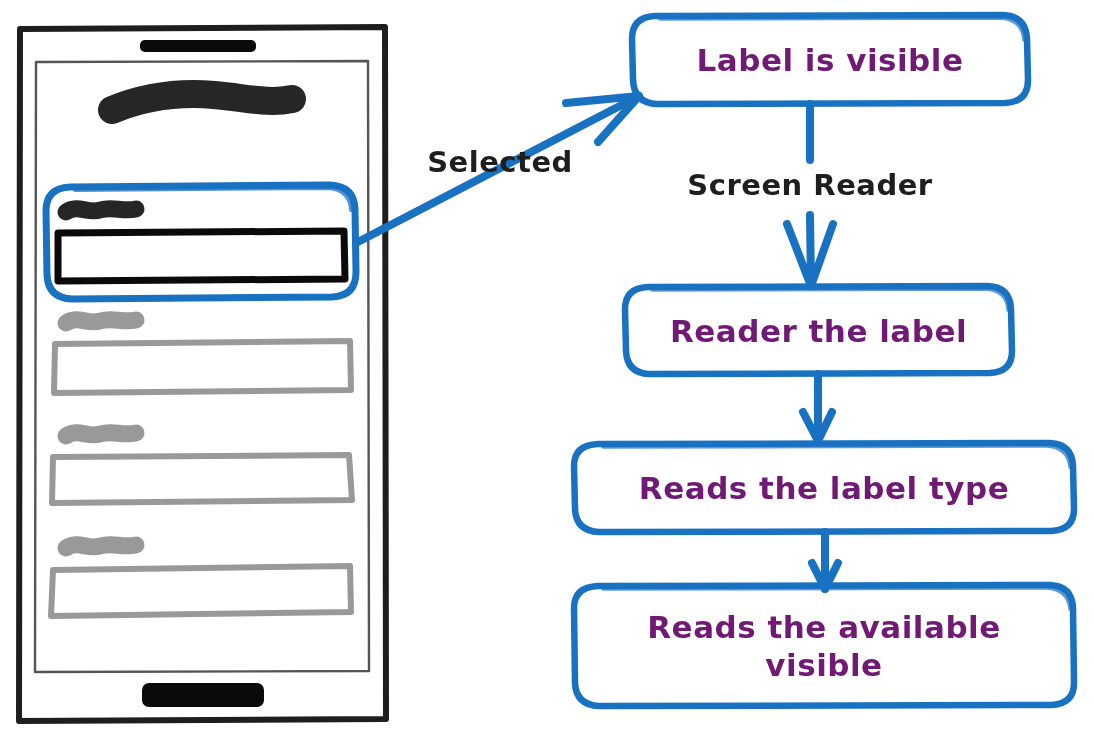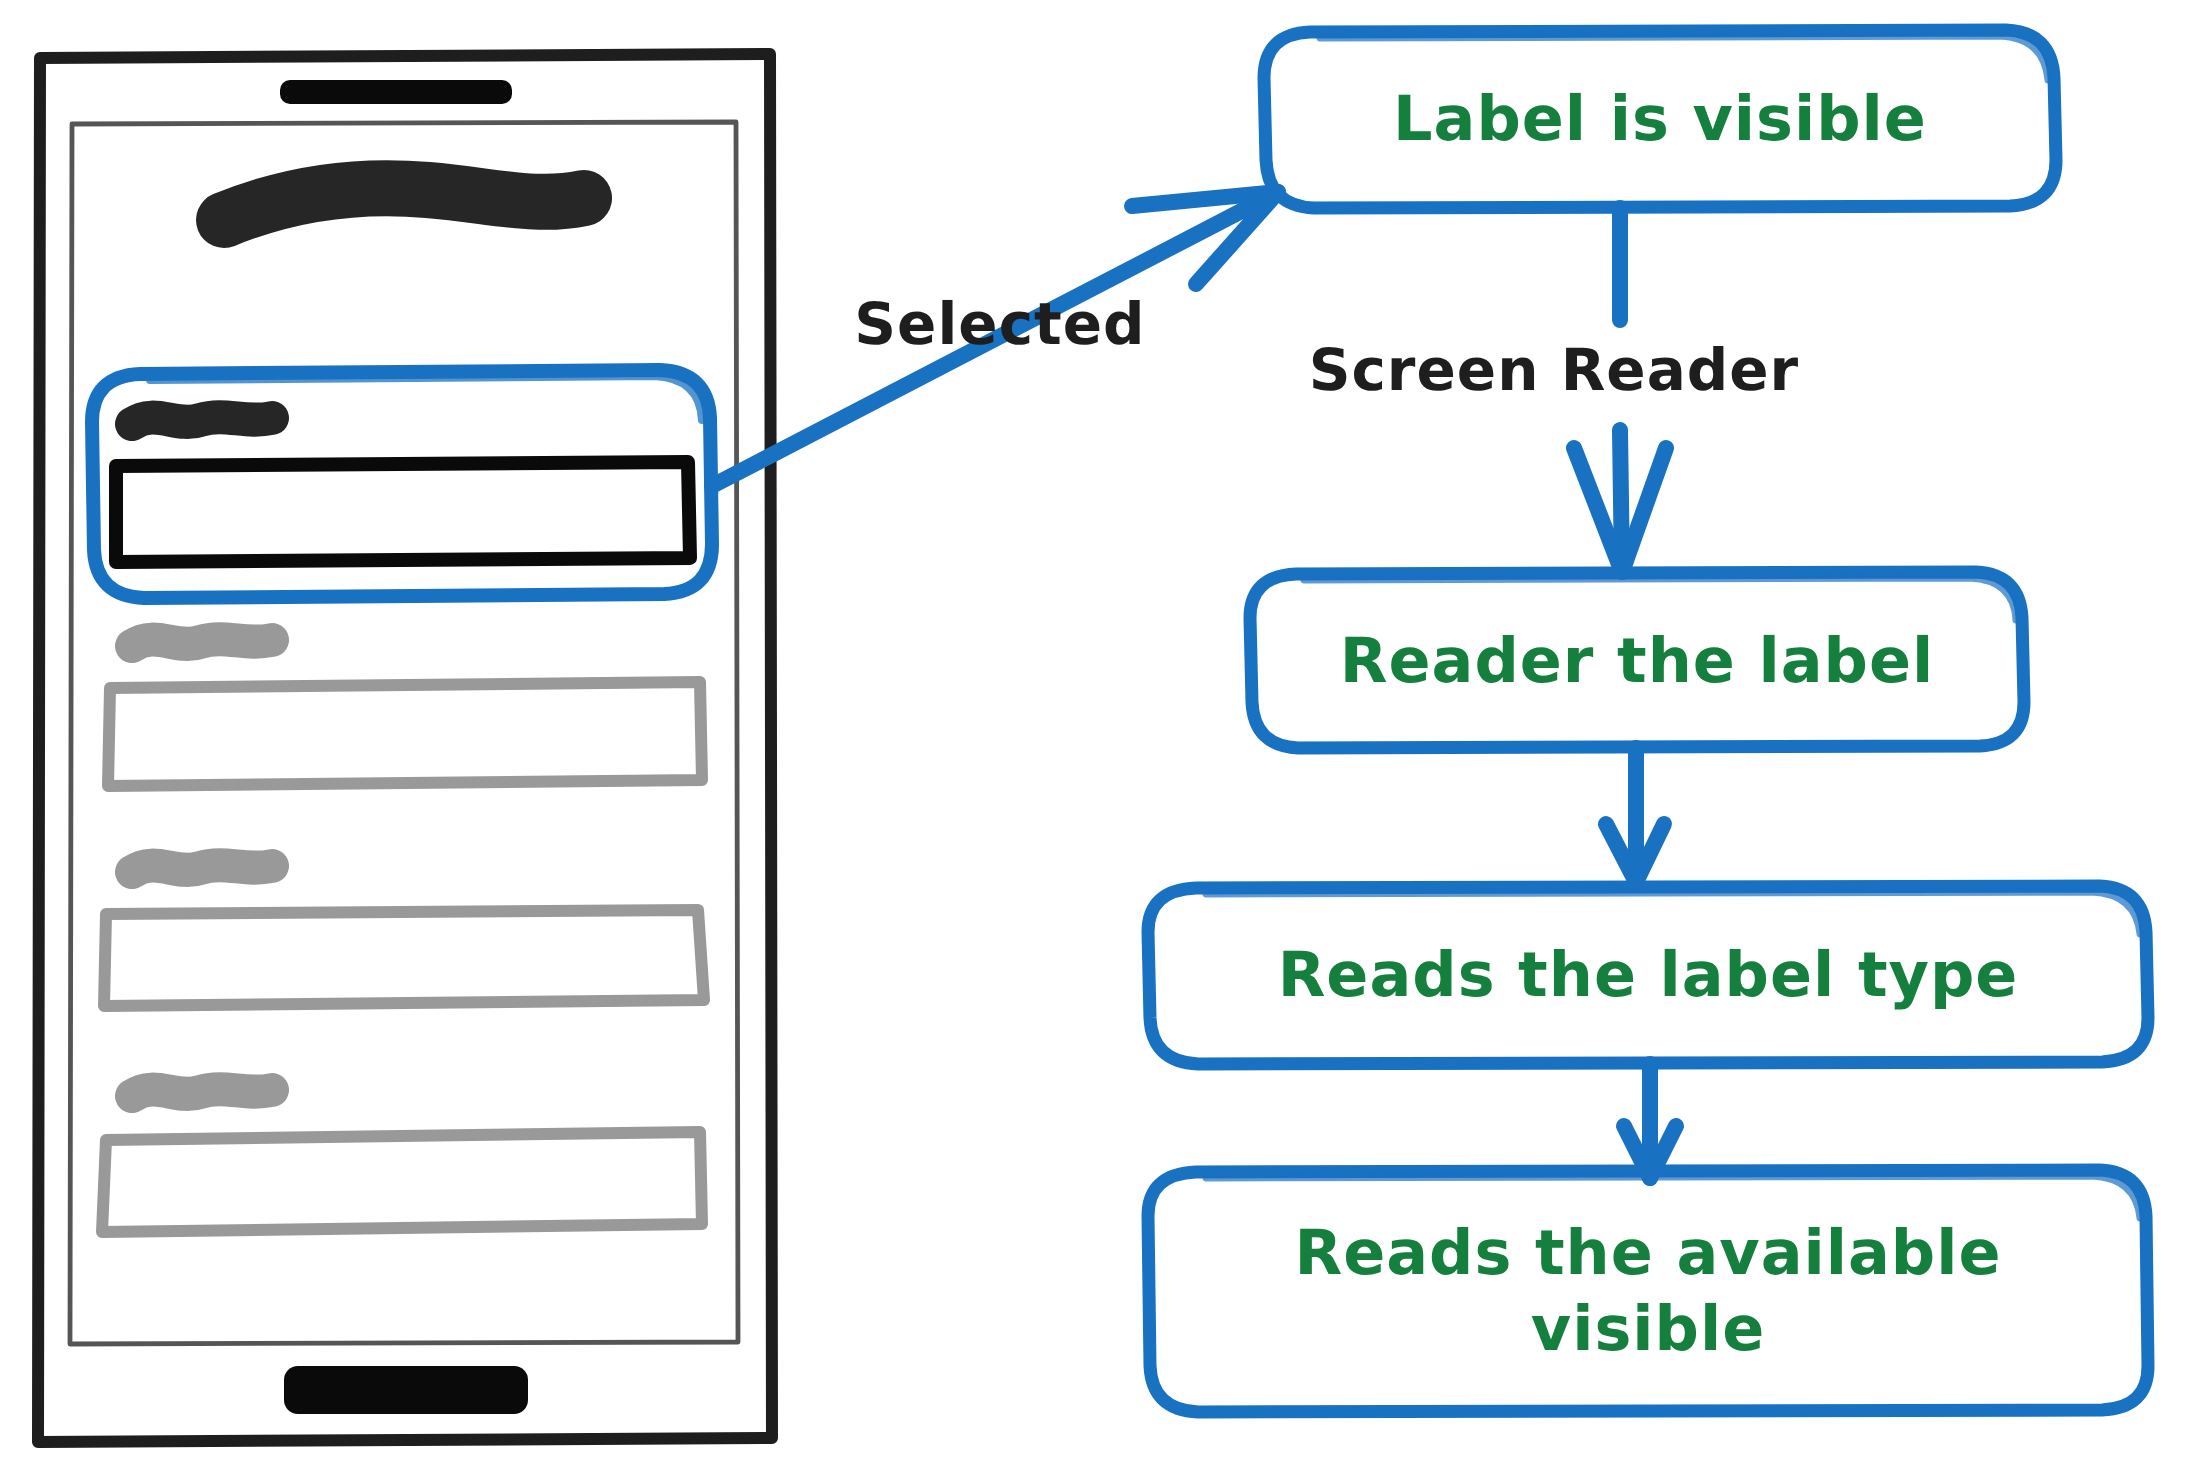--- a/index.html
+++ b/index.html
@@ -8,21 +8,21 @@
     font-family:"DejaVu Sans", sans-serif;
   }
   #canvas{position:absolute;left:0;top:0;width:1094px;height:740px;}
   .hand{
     font-family:"DejaVu Sans", sans-serif;
     font-weight:700;
     letter-spacing:0.5px;
   }
   .node-text{
     position:absolute;
-    color:#15803d;
+    color:#701a75;
     font-size:31px;
     line-height:38px;
     text-align:center;
     white-space:pre-line;
     display:flex;align-items:center;justify-content:center;
     pointer-events:none;
   }
   .edge-text{
     position:absolute;
     color:#1e1e1e;
@@ -121,13 +121,13 @@
 
 <div class="node-text hand" style="left:625px;top:287px;width:387px;height:87px;">Reader the label</div>
 
 <div class="node-text hand" style="left:574px;top:444px;width:500px;height:88px;">Reads the label type</div>
 
 <div class="node-text hand" style="left:574px;top:586px;width:500px;height:120px;">Reads the available
 visible</div>
 
 <div class="edge-text hand" style="left:405px;top:140px;width:190px;height:44px;">Selected</div>
 
-<div class="edge-text hand" style="left:632px;top:163px;width:290px;height:44px;">Screen Reader</div>
+<div class="edge-text hand" style="left:665px;top:163px;width:290px;height:44px;">Screen Reader</div>
 
 </body></html>

